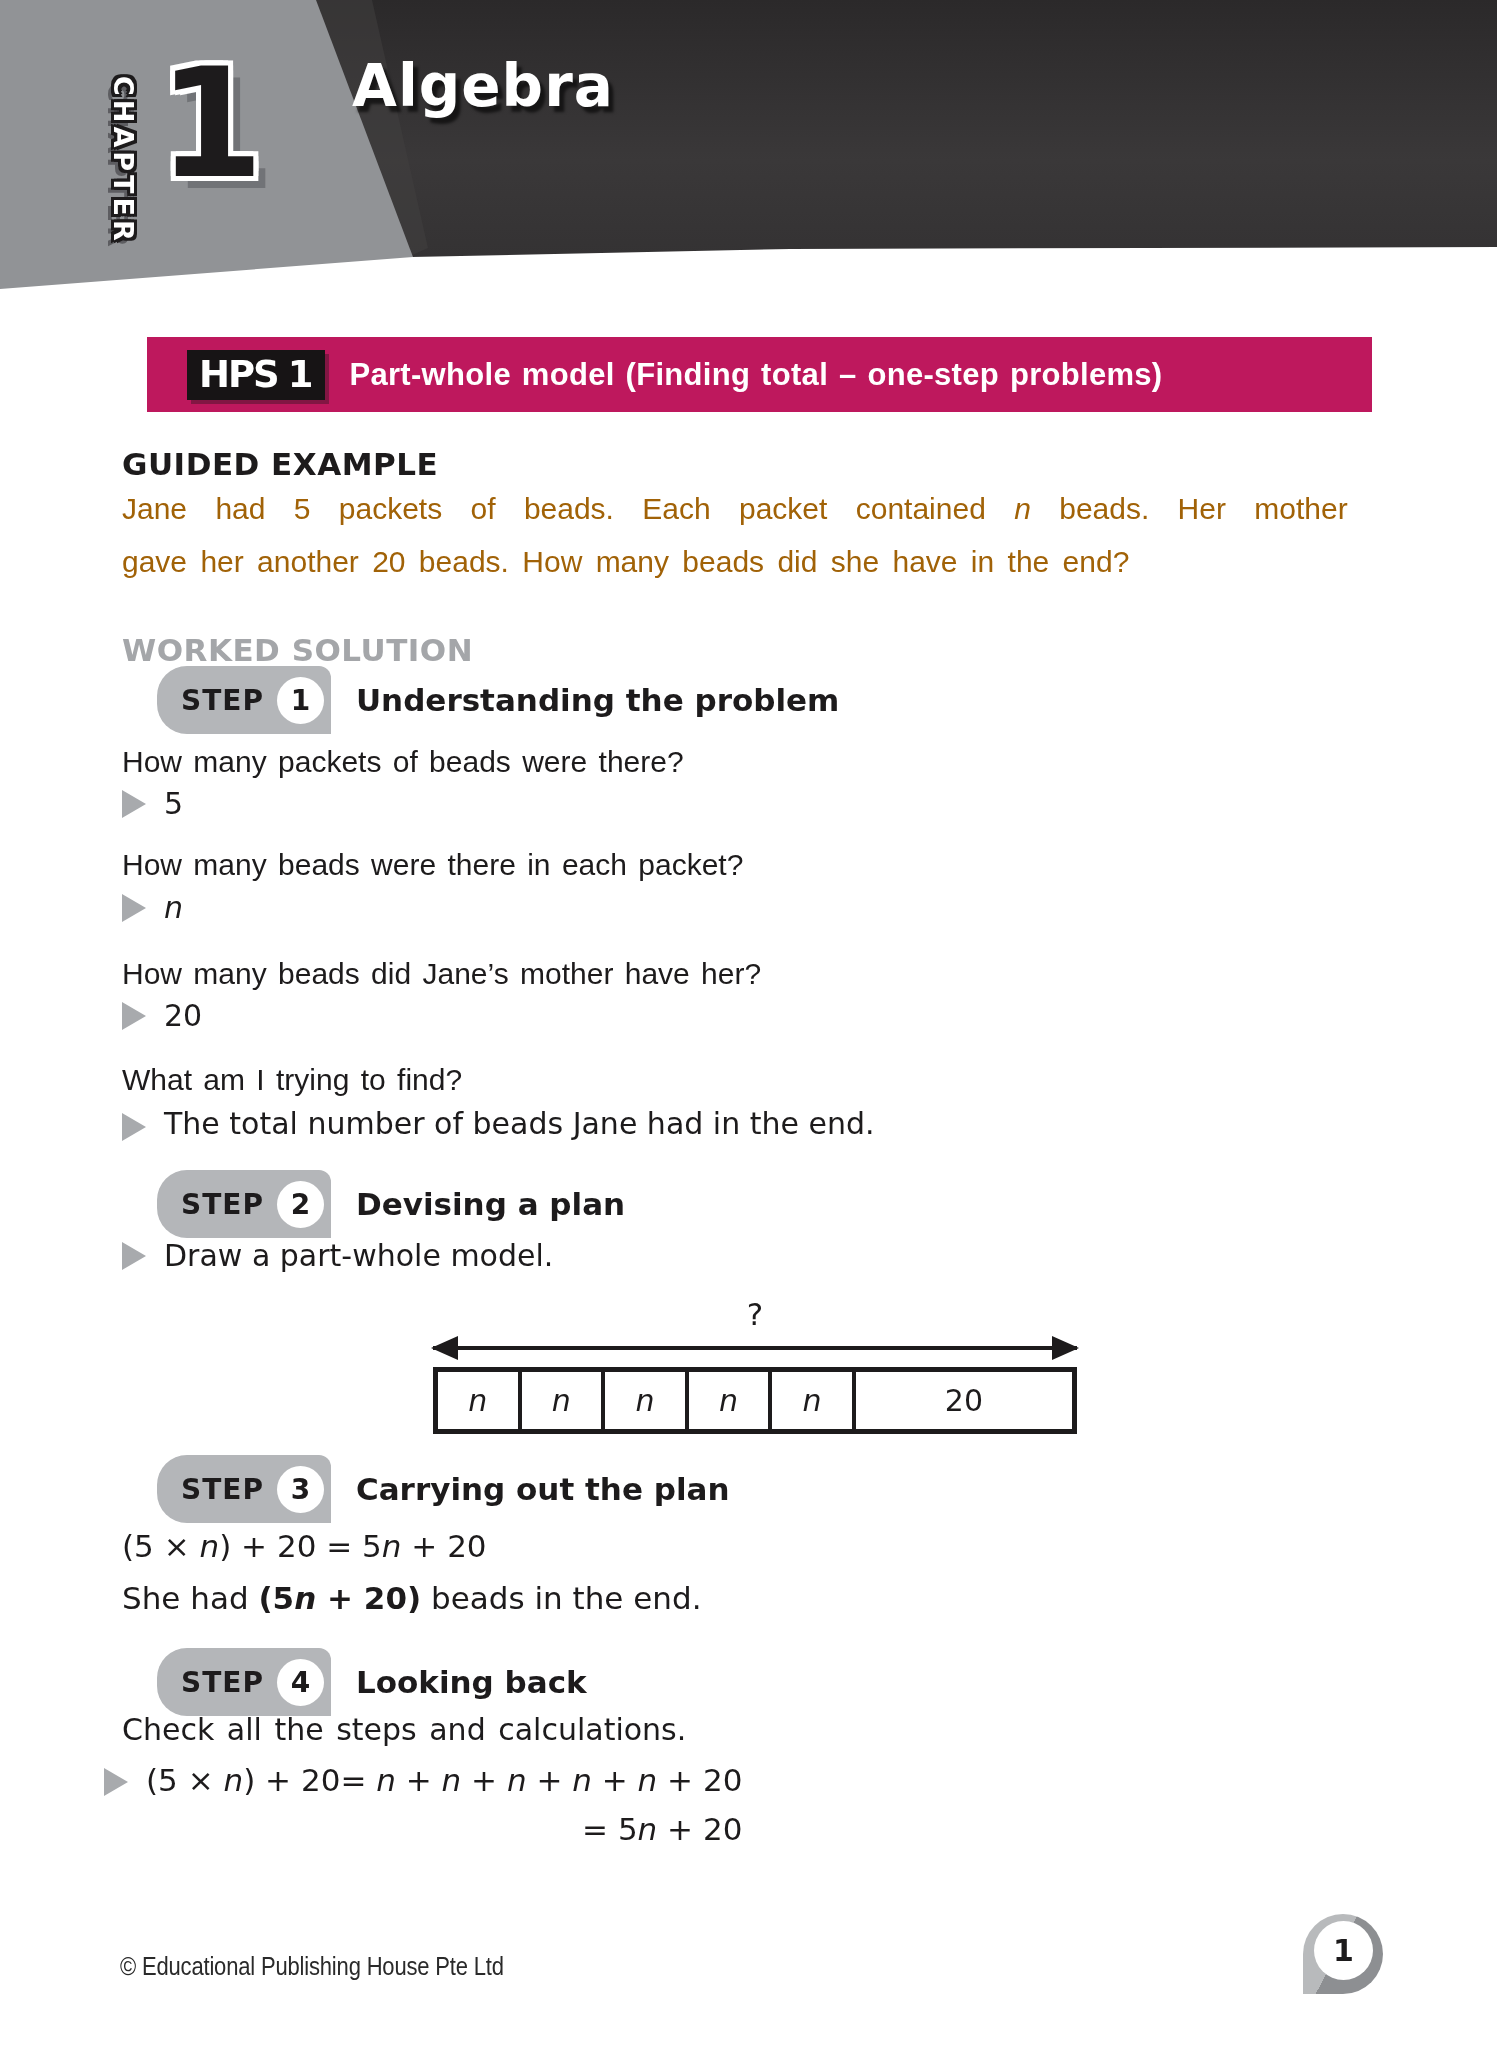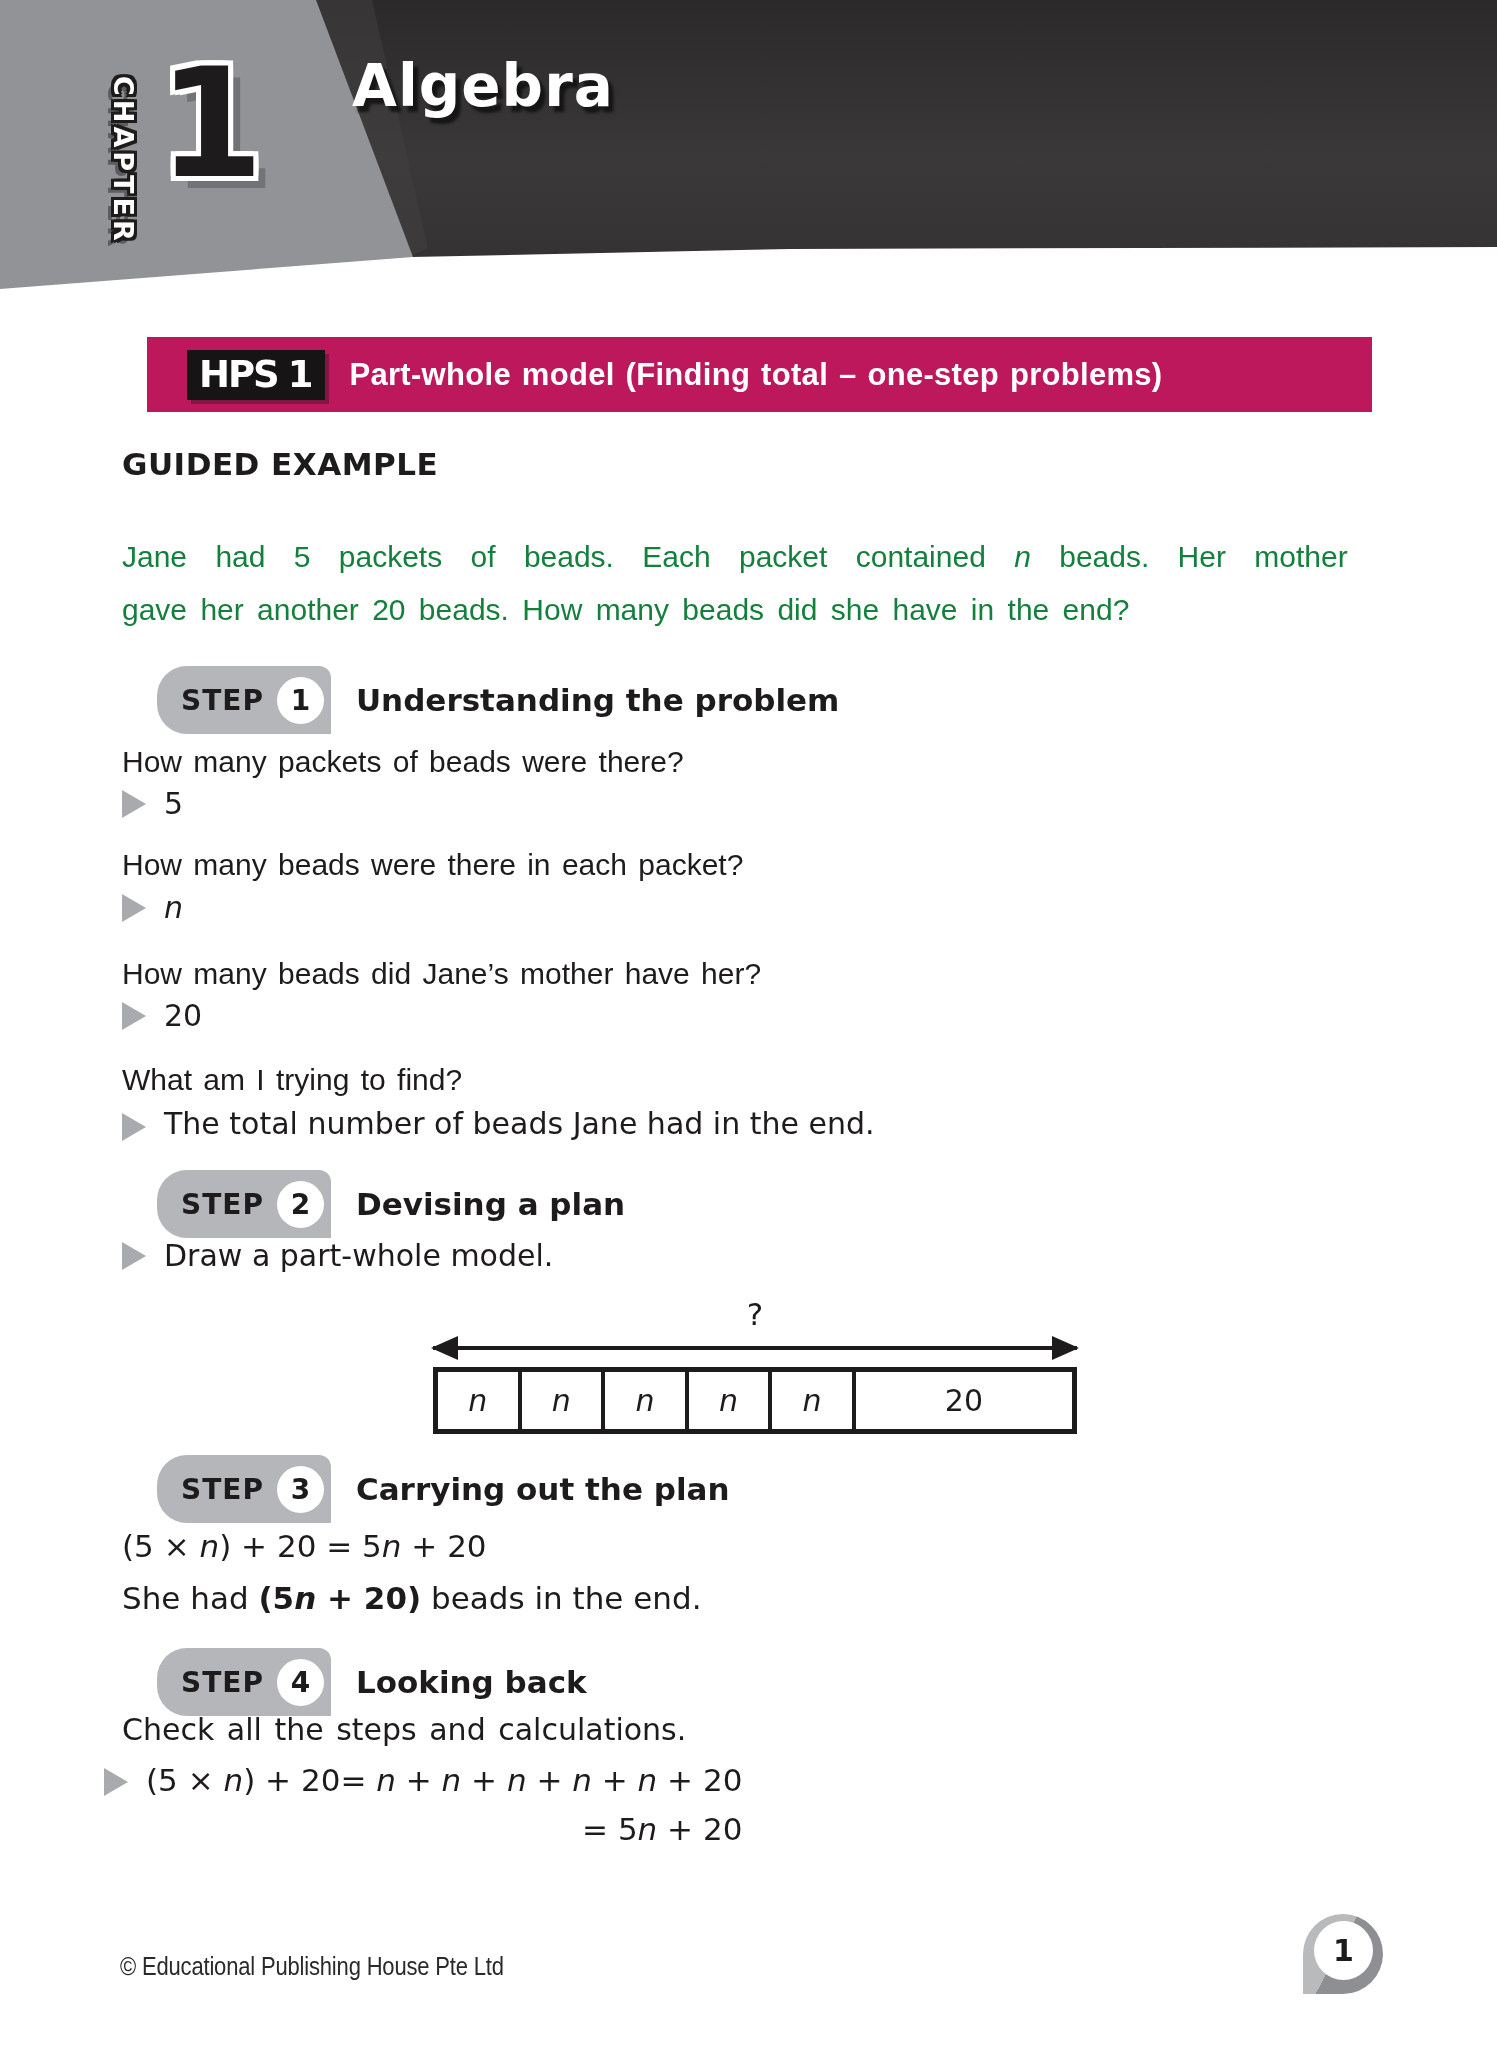--- a/index.html
+++ b/index.html
@@ -67,21 +67,21 @@
   }
 
   
   .display-heading {
     position:absolute; left:122px;
     font-family:"DejaVu Sans", sans-serif; font-weight:bold; font-size:31px; letter-spacing:.5px;
   }
   .guided-heading { top:446px; color:#1d1b1c; }
   .worked-heading { top:632px; color:#a4a6a9; }
 
-  .problem-line { position:absolute; left:122px; width:1300px; font-size:30px; color:#15803d;margin-top:48px; }
+  .problem-line { position:absolute; left:122px; width:1300px; font-size:30px; color:#a16207; }
   .problem-line1 { top:492px; word-spacing:20px; }
   .problem-line2 { top:545px; word-spacing:5px; }
 
   .question { position:absolute; left:122px; font-size:30px; word-spacing:3px; color:#1d1b1c; }
   .hand { font-family:"DejaVu Sans", sans-serif; }
 
   .answer-row { position:absolute; left:122px; display:flex; align-items:center; gap:18px; font-size:30px; }
   .bullet {
     width:0; height:0; flex:0 0 auto;
     border-left:24px solid #a8aaad;
@@ -166,20 +166,21 @@
       <span>HPS</span>
       <span class="hps-num">1</span>
     </div>
     <div class="hps-title">Part-whole model (Finding total – one-step problems)</div>
   </div>
 
   <div class="display-heading guided-heading">GUIDED EXAMPLE</div>
   <div class="problem-line problem-line1"><span>Jane had 5 packets of beads. Each packet contained </span><span class="it">n</span><span> beads. Her mother</span></div>
   <div class="problem-line problem-line2">gave her another 20 beads. How many beads did she have in the end?</div>
 
+  <div class="display-heading worked-heading">WORKED SOLUTION</div>
 
   <div class="step-row" style="top:666px;">
     <div class="pill">
       <span class="pill-label">STEP</span>
       <span class="pill-circle">1</span>
     </div>
     <span class="step-title">Understanding the problem</span>
   </div>
 
   <div class="question" style="top:745px;">How many packets of beads were there?</div>

